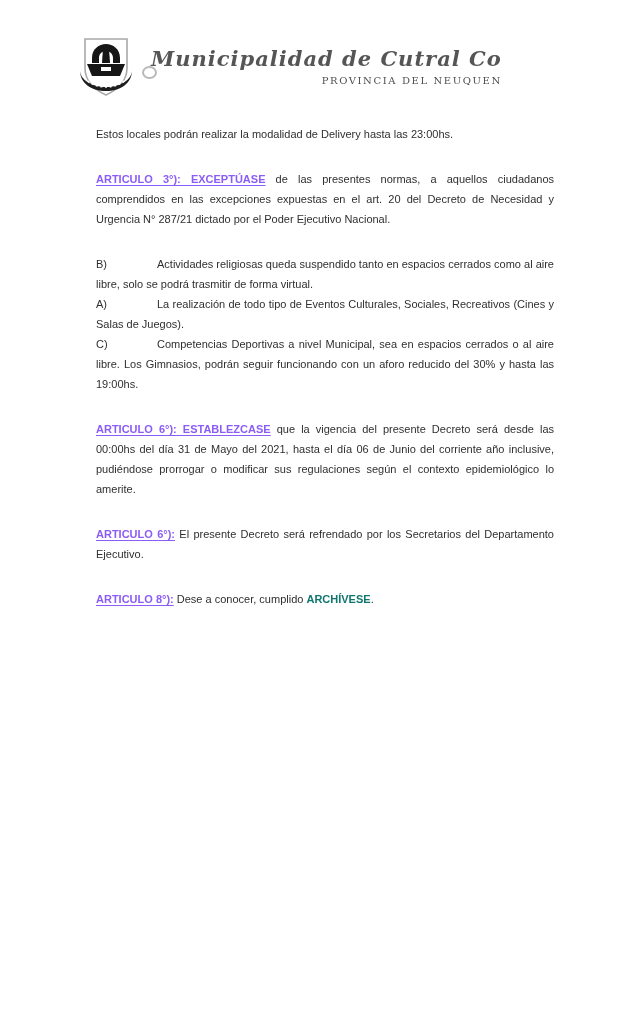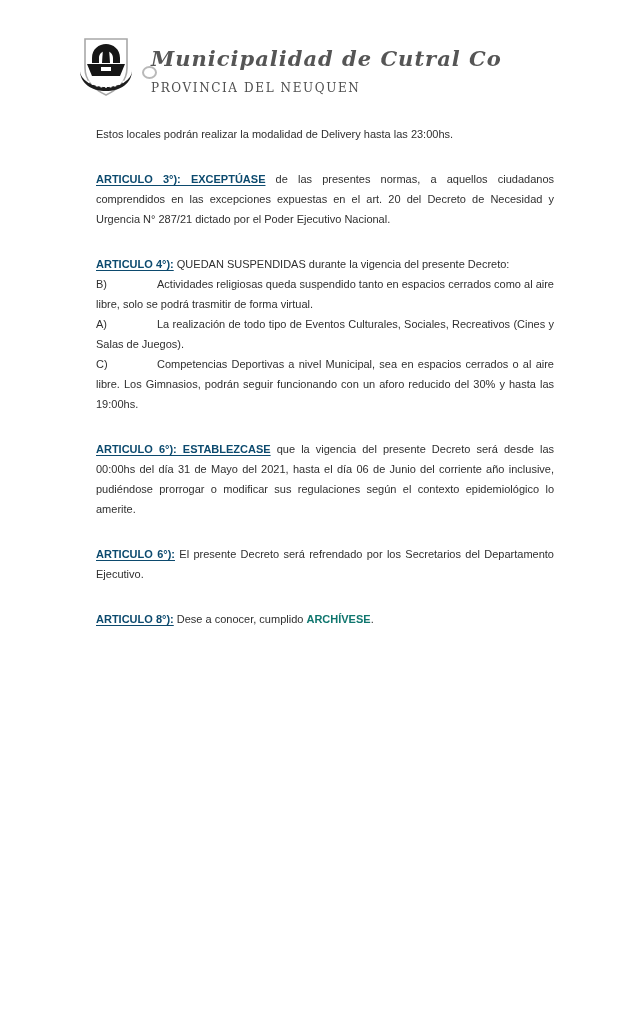--- a/index.html
+++ b/index.html
@@ -13,35 +13,35 @@
   .header{display:flex;align-items:flex-start;margin-bottom:22px;position:relative;}
   .logo{width:62px;height:66px;flex:none;}
   .title-block{margin-left:14px;padding-top:10px;}
   .org-title{
     font-family:"DejaVu Serif","Liberation Serif",serif;
     font-style:italic;font-weight:bold;font-size:21px;
     color:#555555;letter-spacing:1px;white-space:nowrap;
   }
   .org-subtitle{
     font-family:"DejaVu Serif","Liberation Serif",serif;
-    font-size:12px;letter-spacing:1.6px;color:#4f4f4f;
-    text-align:left;margin-top:10px;
+    font-size:10px;letter-spacing:1.6px;color:#4f4f4f;
+    text-align:right;margin-top:4px;
   }
   .scan-artifact{
     position:absolute;left:67px;top:30px;width:11px;height:9px;
     border:2px solid #b9b9b9;border-radius:50%;
   }
   
   .content{margin-left:21px;}
   .content p{
     margin:0 0 25px 0;font-size:11px;line-height:20px;
     text-align:justify;color:#2f2f2f;
   }
   .art-heading{
-    font-weight:bold;color:#0c4a6e;
+    font-weight:bold;color:#8b5cf6;
     text-decoration:underline;text-underline-offset:2px;
   }
   .article-block{margin:0 0 25px 0;}
   .article-block p{margin:0;}
   .item-letter{display:inline-block;width:61px;}
   .bold{font-weight:bold;color:#0f766e;}
 </style>
 </head>
 <body>
 
@@ -70,21 +70,20 @@
   </div>
 
   <div class="content">
 
     <p>Estos locales podrán realizar la modalidad de Delivery  hasta las 23:00hs.</p>
 
 
     <p><span class="art-heading">ARTICULO 3°): EXCEPTÚASE</span> <span>de las presentes normas, a aquellos ciudadanos comprendidos en las excepciones expuestas en el art. 20 del Decreto de Necesidad y Urgencia N° 287/21 dictado por el Poder Ejecutivo Nacional.</span></p>
 
     <div class="article-block">
-      <p><span class="art-heading">ARTICULO 4°):</span> <span>QUEDAN SUSPENDIDAS durante la vigencia del presente Decreto:</span></p>
       <p><span class="item-letter">B)</span><span>Actividades religiosas queda suspendido tanto en espacios cerrados como al aire libre, solo se podrá trasmitir de forma virtual.</span></p>
       <p><span class="item-letter">A)</span><span>La realización de todo tipo de Eventos Culturales, Sociales, Recreativos (Cines y Salas de Juegos).</span></p>
       <p><span class="item-letter">C)</span><span>Competencias Deportivas a nivel Municipal, sea en espacios cerrados o al aire libre. Los Gimnasios,  podrán seguir funcionando con un aforo reducido del 30% y hasta las 19:00hs.</span></p>
     </div>
 
 
     <p><span class="art-heading">ARTICULO 6°): ESTABLEZCASE</span> <span>que la vigencia del presente Decreto será desde las 00:00hs del día 31 de Mayo del 2021, hasta el día 06 de Junio del corriente año inclusive, pudiéndose prorrogar o modificar sus regulaciones según el contexto epidemiológico lo amerite.</span></p>
 
     <p><span class="art-heading">ARTICULO 6°):</span> <span>El presente Decreto será refrendado por los Secretarios del Departamento Ejecutivo.</span></p>
 

